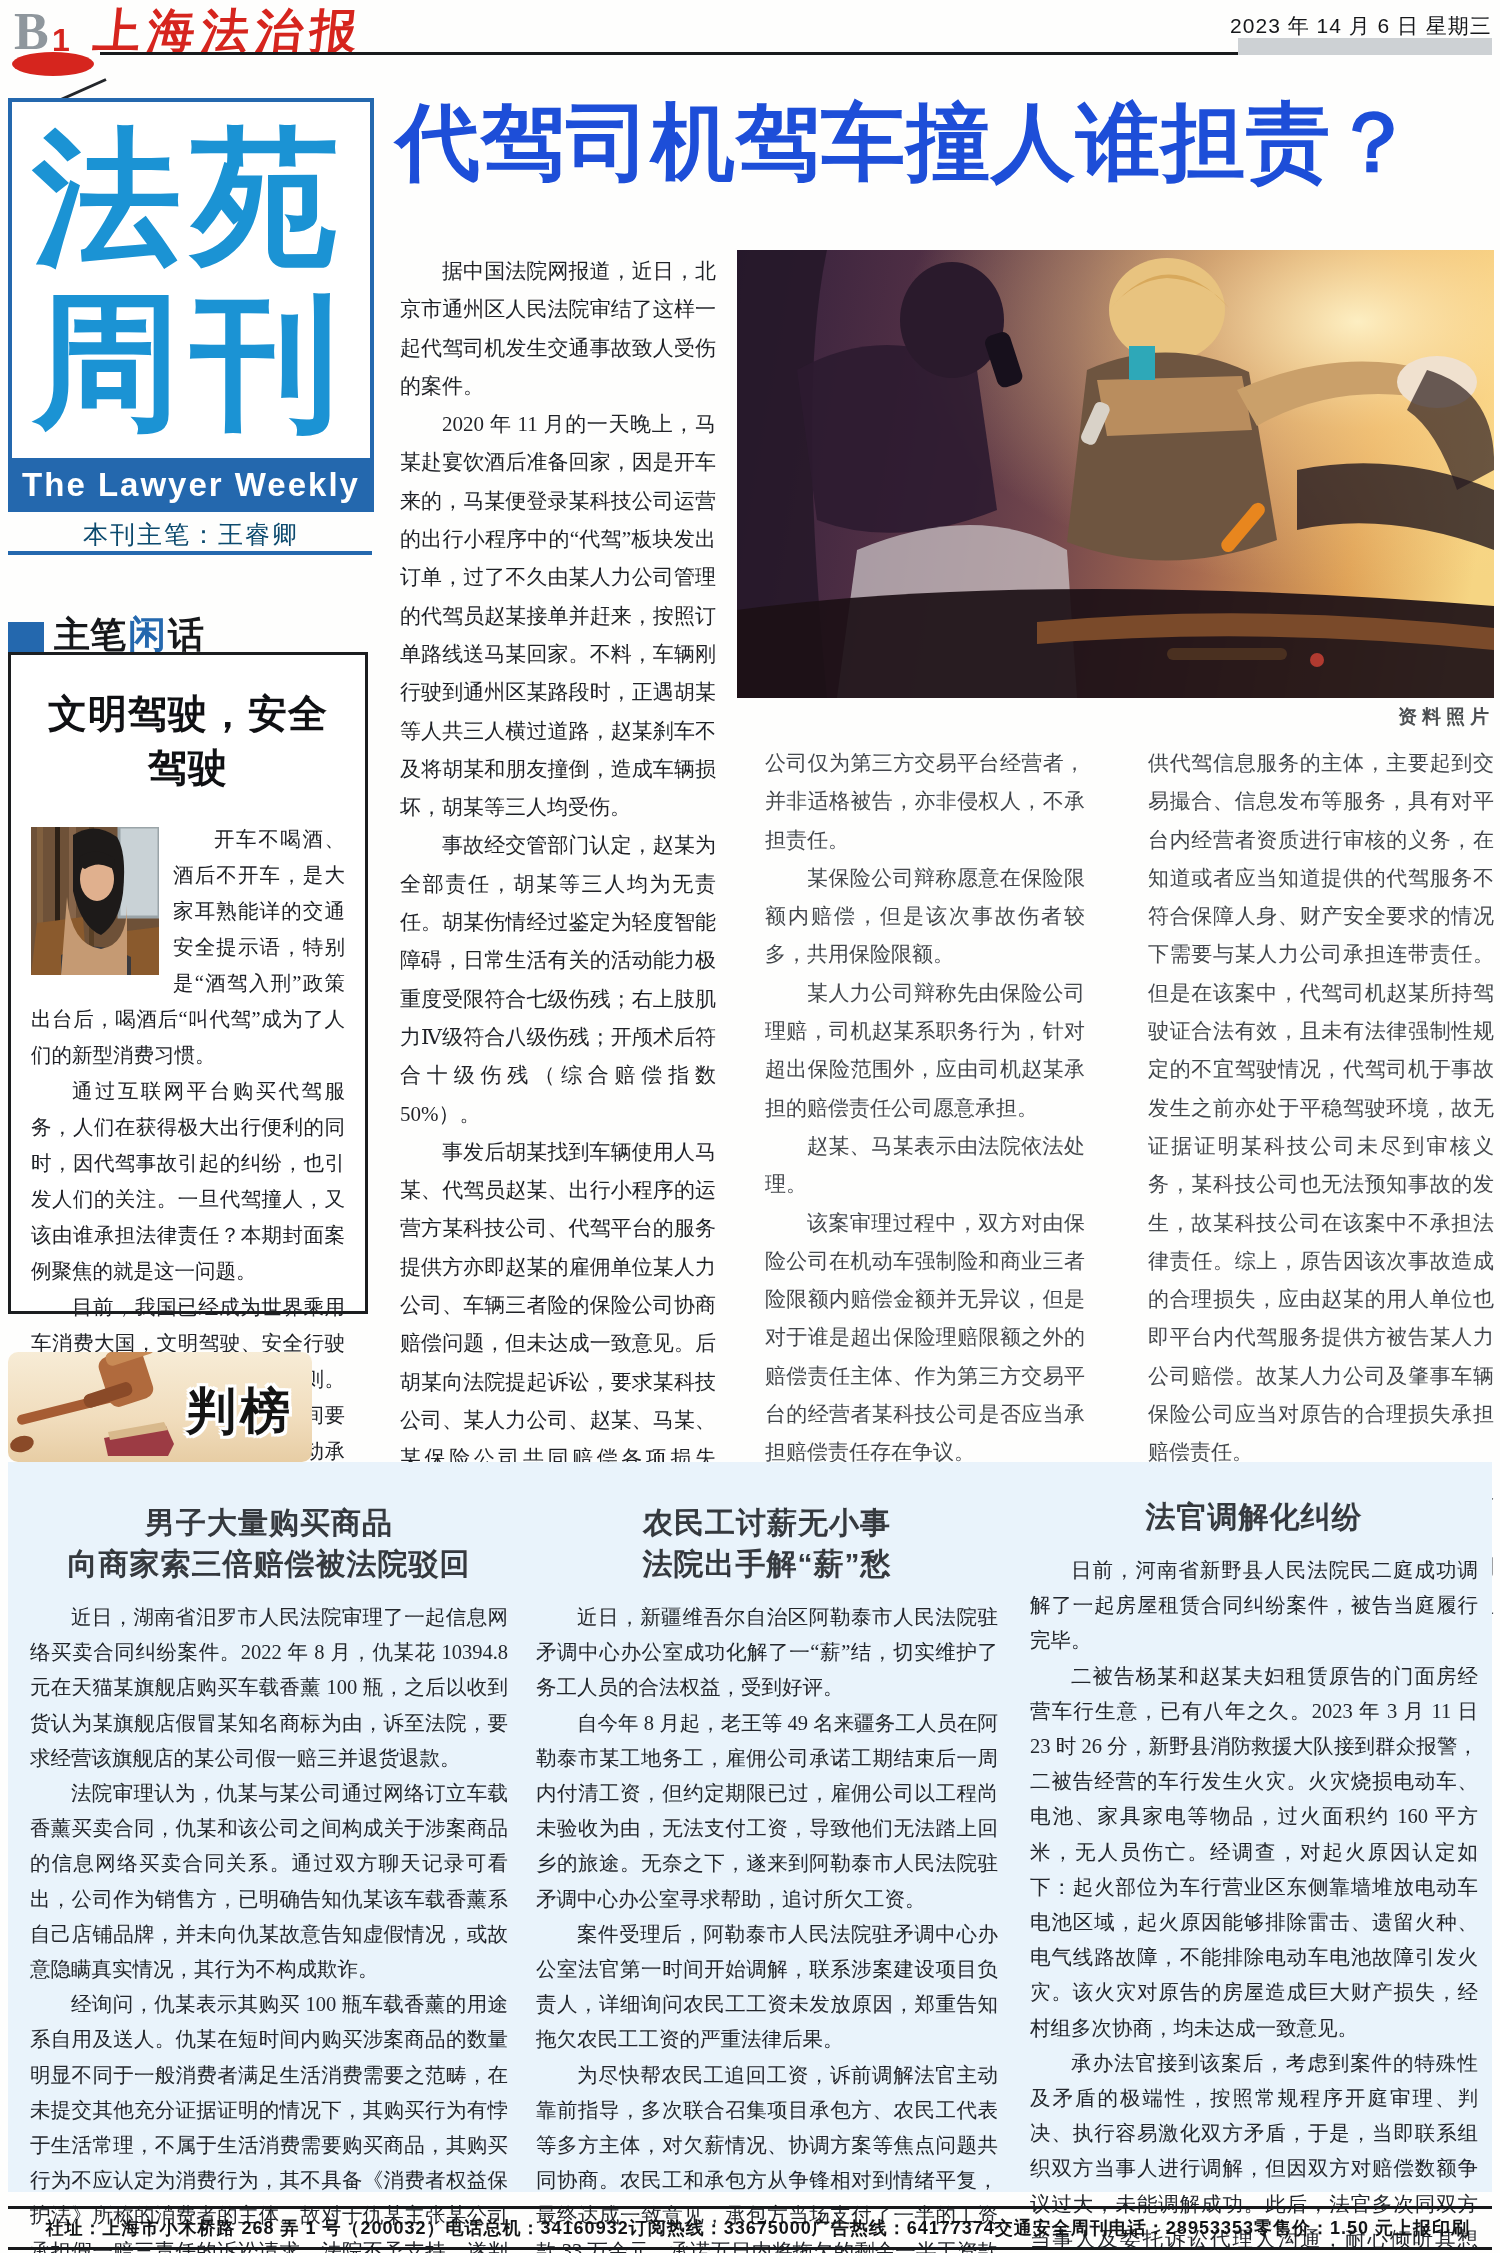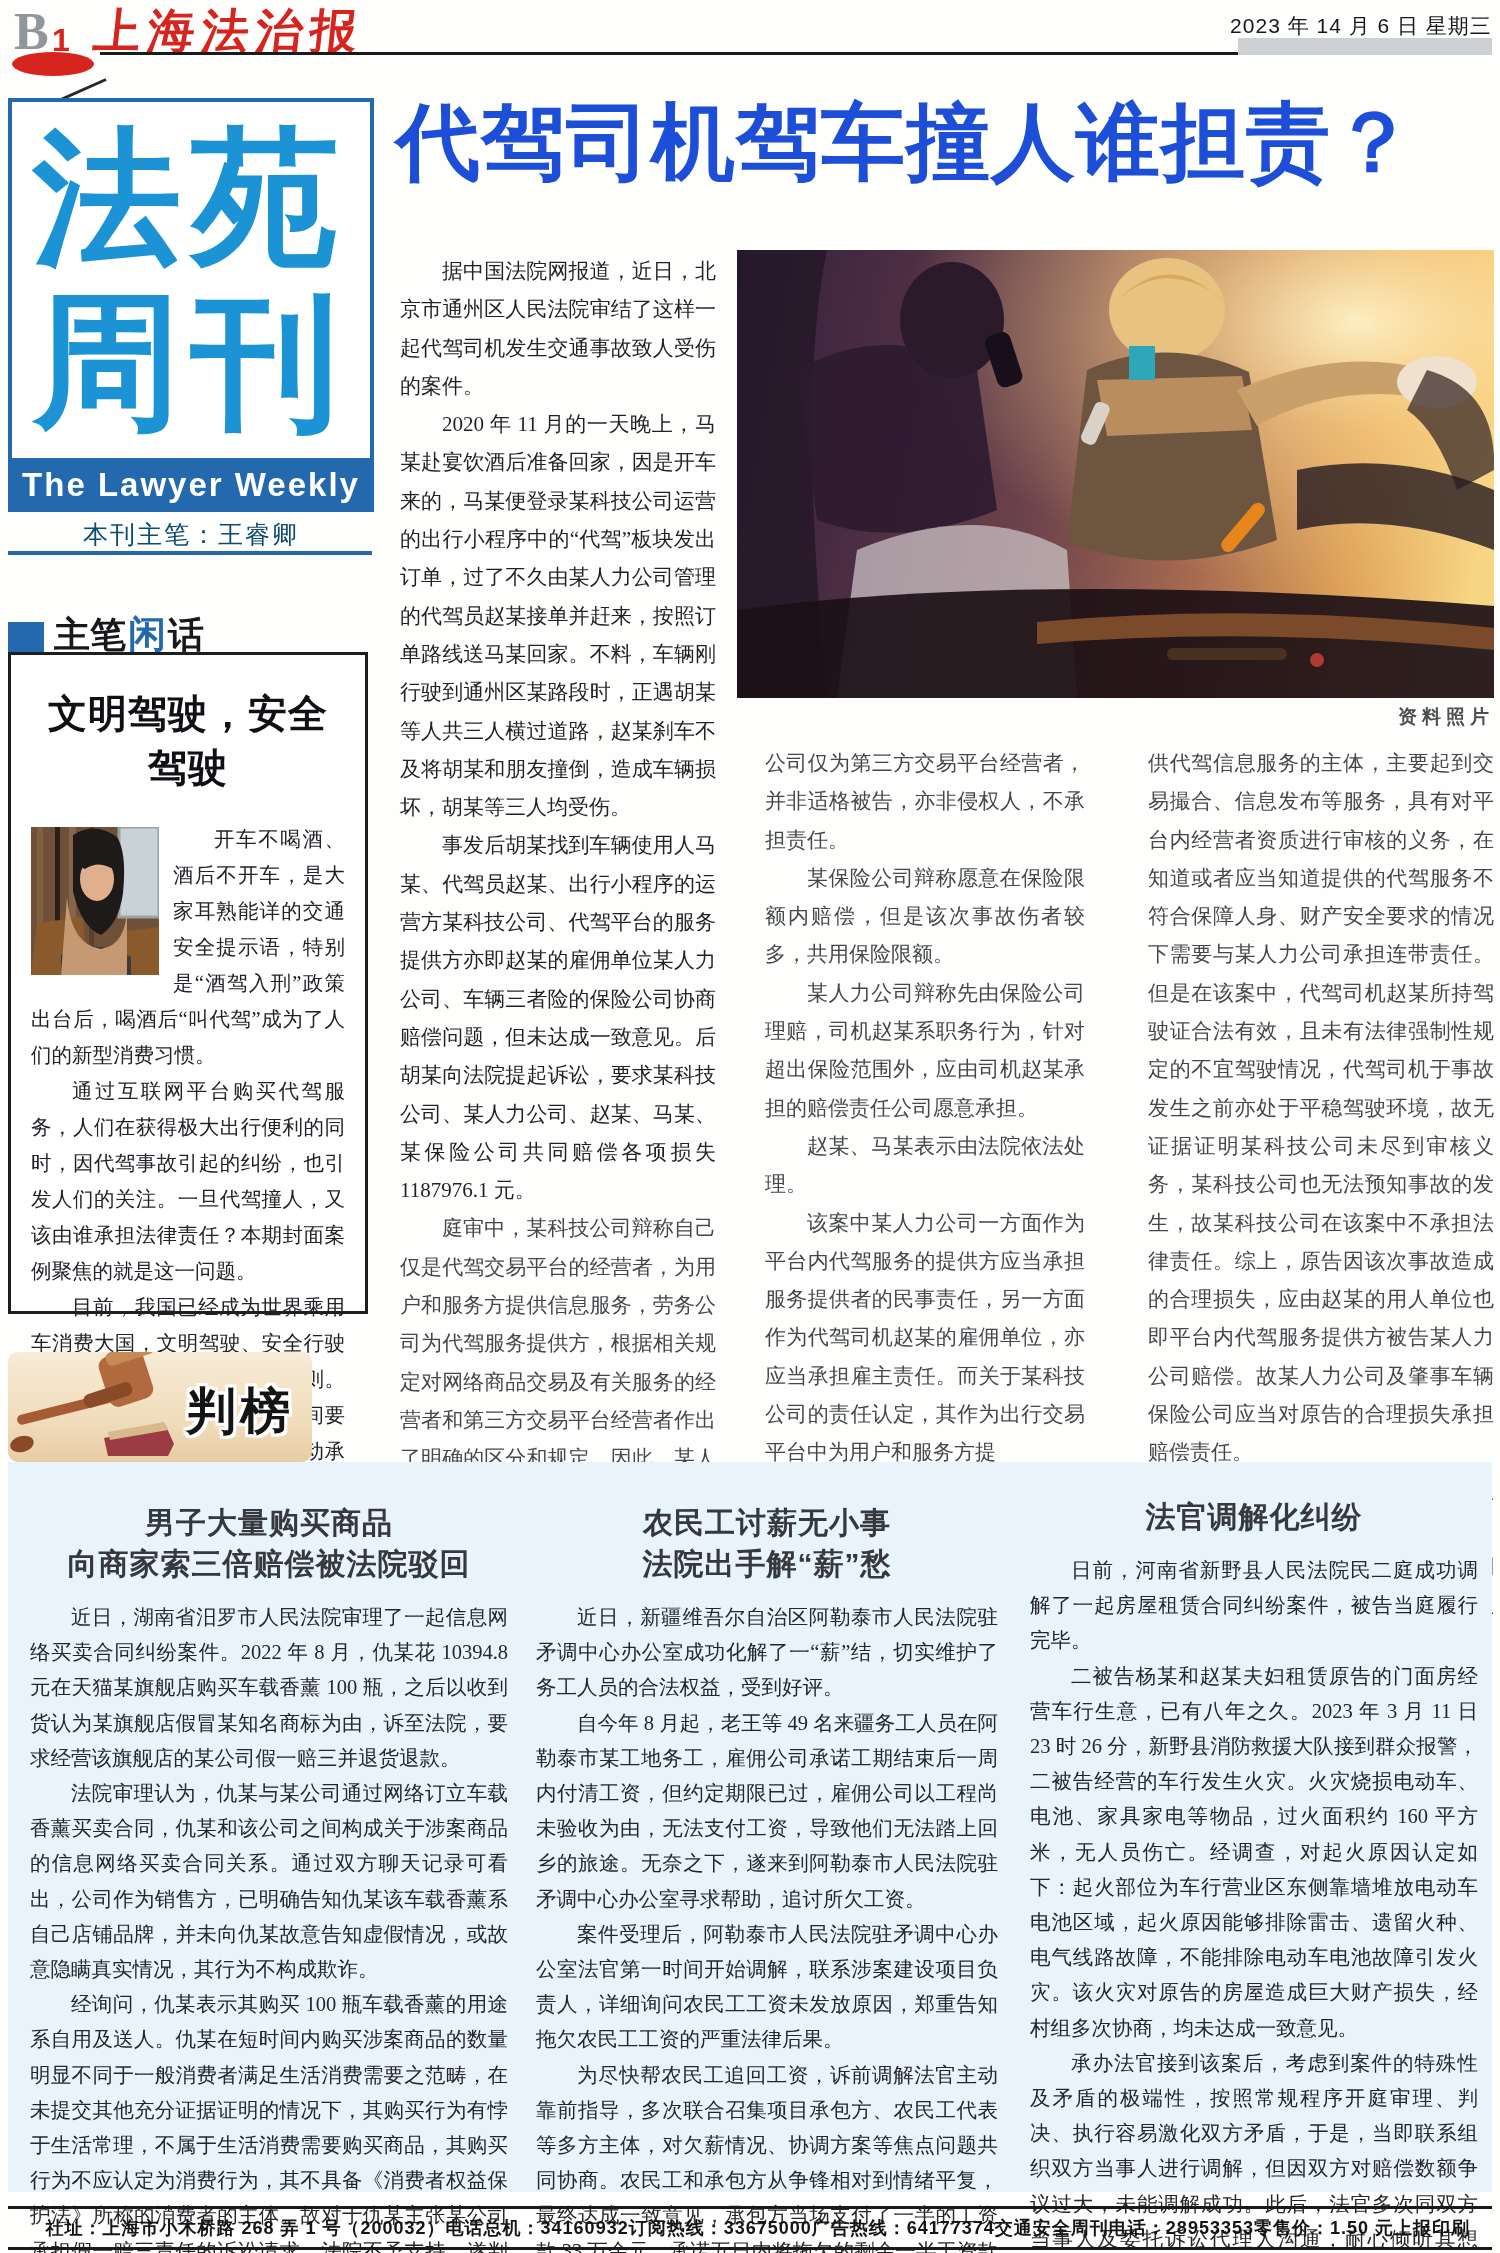--- a/index.html
+++ b/index.html
@@ -183,29 +183,31 @@
     <circle cx="580" cy="410" r="7" fill="#b03a30"></circle>
     <rect x="360" y="150" width="16" height="44" rx="6" fill="#d9d2c8" transform="rotate(24 360 150)"></rect>
     <rect x="520" y="250" width="14" height="60" rx="7" fill="#e8861e" transform="rotate(40 520 250)"></rect>
   </svg>
 </div>
 <div class="abs photo-caption">资料照片</div>
 
 <div class="mcol col1">
   <p class="serifp">据中国法院网报道，近日，北京市通州区人民法院审结了这样一起代驾司机发生交通事故致人受伤的案件。</p>
   <p class="serifp">2020 年 11 月的一天晚上，马某赴宴饮酒后准备回家，因是开车来的，马某便登录某科技公司运营的出行小程序中的“代驾”板块发出订单，过了不久由某人力公司管理的代驾员赵某接单并赶来，按照订单路线送马某回家。不料，车辆刚行驶到通州区某路段时，正遇胡某等人共三人横过道路，赵某刹车不及将胡某和朋友撞倒，造成车辆损坏，胡某等三人均受伤。</p>
+  <p class="serifp">事故经交管部门认定，赵某为全部责任，胡某等三人均为无责任。胡某伤情经过鉴定为轻度智能障碍，日常生活有关的活动能力极重度受限符合七级伤残；右上肢肌力Ⅳ级符合八级伤残；开颅术后符合十级伤残（综合赔偿指数 50%）。</p>
   <p class="serifp">事发后胡某找到车辆使用人马某、代驾员赵某、出行小程序的运营方某科技公司、代驾平台的服务提供方亦即赵某的雇佣单位某人力公司、车辆三者险的保险公司协商赔偿问题，但未达成一致意见。后胡某向法院提起诉讼，要求某科技公司、某人力公司、赵某、马某、某保险公司共同赔偿各项损失 1187976.1 元。</p>
   <p class="sansp">庭审中，某科技公司辩称自己仅是代驾交易平台的经营者，为用户和服务方提供信息服务，劳务公司为代驾服务提供方，根据相关规定对网络商品交易及有关服务的经营者和第三方交易平台经营者作出了明确的区分和规定。因此，某人力公司是网络商品交易及有关服务的经营者，某科技</p>
 </div>
 
 <div class="mcol col2">
   <p class="sansp noindent">公司仅为第三方交易平台经营者，并非适格被告，亦非侵权人，不承担责任。</p>
   <p class="sansp">某保险公司辩称愿意在保险限额内赔偿，但是该次事故伤者较多，共用保险限额。</p>
   <p class="sansp">某人力公司辩称先由保险公司理赔，司机赵某系职务行为，针对超出保险范围外，应由司机赵某承担的赔偿责任公司愿意承担。</p>
   <p class="sansp">赵某、马某表示由法院依法处理。</p>
+  <p class="sansp">该案审理过程中，双方对由保险公司在机动车强制险和商业三者险限额内赔偿金额并无异议，但是对于谁是超出保险理赔限额之外的赔偿责任主体、作为第三方交易平台的经营者某科技公司是否应当承担赔偿责任存在争议。</p>
   <p class="sansp">该案中某人力公司一方面作为平台内代驾服务的提供方应当承担服务提供者的民事责任，另一方面作为代驾司机赵某的雇佣单位，亦应当承担雇主责任。而关于某科技公司的责任认定，其作为出行交易平台中为用户和服务方提</p>
 </div>
 
 <div class="mcol col3">
   <p class="sansp noindent">供代驾信息服务的主体，主要起到交易撮合、信息发布等服务，具有对平台内经营者资质进行审核的义务，在知道或者应当知道提供的代驾服务不符合保障人身、财产安全要求的情况下需要与某人力公司承担连带责任。但是在该案中，代驾司机赵某所持驾驶证合法有效，且未有法律强制性规定的不宜驾驶情况，代驾司机于事故发生之前亦处于平稳驾驶环境，故无证据证明某科技公司未尽到审核义务，某科技公司也无法预知事故的发生，故某科技公司在该案中不承担法律责任。综上，原告因该次事故造成的合理损失，应由赵某的用人单位也即平台内代驾服务提供方被告某人力公司赔偿。故某人力公司及肇事车辆保险公司应当对原告的合理损失承担赔偿责任。</p>
   <p class="sansp">最终，通州法院判决原告保险限额之外的合理损失费用由某人力公司承担，驳回原告的其他诉讼请求。判决做出后，原被告双方均未提起上诉。</p>
 </div>
 
 <div class="abs bottom-section">
 

